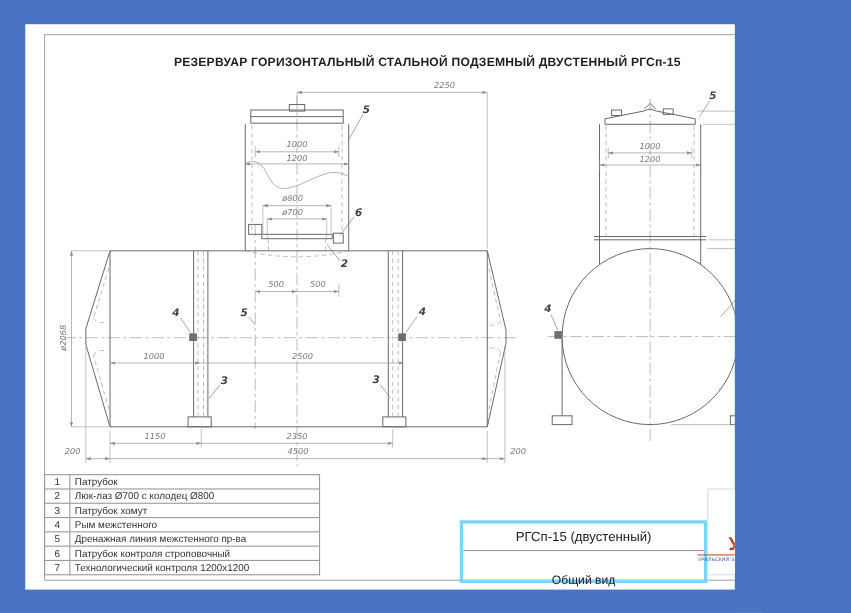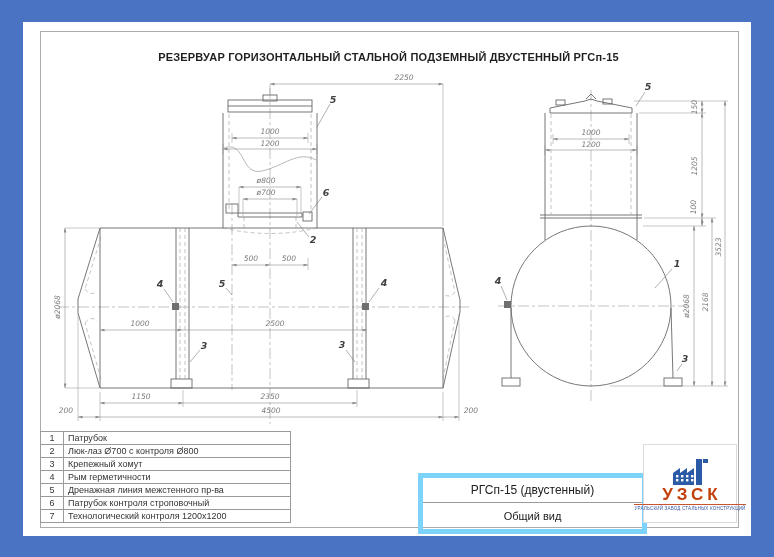--- a/index.html
+++ b/index.html
@@ -1,33 +1,33 @@
 <!DOCTYPE html>
 <html><head>
 <meta charset="utf-8">
 <style>
   html,body{margin:0;padding:0;background:#4a73c4;}
-  #page{position:relative;width:774px;height:557px;background:#4a73c4;overflow:hidden;
+  #page{position:relative;width:668px;height:557px;background:#4a73c4;overflow:hidden;
         font-family:"Liberation Sans","DejaVu Sans",sans-serif;}
   #sheet{position:absolute;left:23px;top:22px;width:728px;height:514px;background:#ffffff;}
   #frame{position:absolute;left:40px;top:31px;width:697px;height:495px;border:1px solid #ababab;}
   #drawing-title{position:absolute;left:40px;top:51px;width:697px;text-align:center;
         font-size:11px;font-weight:bold;color:#1f1f1f;letter-spacing:0.2px;}
   svg text.dim{font-family:"DejaVu Sans",sans-serif;font-style:italic;font-size:7.5px;fill:#7a7a7a;}
   svg text.callout{font-family:"DejaVu Sans",sans-serif;font-style:italic;font-weight:bold;font-size:9.5px;fill:#3f3f3f;}
   #parts-table{position:absolute;left:40px;top:431px;width:251px;border-collapse:collapse;}
   #parts-table td{border:1px solid #9a9a9a;font-size:9px;color:#333;height:12px;
         padding:0 4px;white-space:nowrap;}
   #parts-table td.num{width:22px;text-align:center;padding:0;}
   #title-block{position:absolute;left:418px;top:473px;width:219px;height:51px;
-        border:5px solid #7dd3fc;}
+        border:3px solid #7dd3fc;}
   #title-block .tb-row1{height:24px;border-bottom:1px solid #9a9a9a;display:flex;
         align-items:center;justify-content:center;font-size:12px;color:#222;}
   #title-block .tb-row2{height:25px;display:flex;align-items:center;justify-content:center;
-        font-size:11px;color:#222;}
+        font-size:11px;color:#222;margin-top:14px;}
   #logo-box{position:absolute;left:643px;top:444px;width:92px;height:77px;
         border:1px solid #dcdcdc;display:flex;flex-direction:column;align-items:center;
         justify-content:center;background:#fff;}
   #logo-abbr{font-size:17px;font-weight:bold;color:#c2410c;letter-spacing:4px;line-height:16px;margin-left:4px;}
   #logo-caption{font-size:4.5px;color:#3757a5;letter-spacing:0.2px;white-space:nowrap;
         border-top:1px solid #c9532f;padding-top:1px;margin-top:1px;}
 </style>
 </head>
 <body>
 
@@ -222,29 +222,29 @@
   </svg>
 
   <table id="parts-table">
     <tbody>
       <tr>
         <td class="num">1</td>
         <td>Патрубок</td>
         </tr>
       <tr>
         <td class="num">2</td>
-        <td>Люк-лаз Ø700 с контроля Ø800</td>
+        <td>Люк-лаз Ø700 с колодец Ø800</td>
         </tr>
       <tr>
         <td class="num">3</td>
-        <td>Крепежный хомут</td>
+        <td>Патрубок хомут</td>
         </tr>
       <tr>
         <td class="num">4</td>
-        <td>Рым герметичности</td>
+        <td>Рым межстенного</td>
         </tr>
       <tr>
         <td class="num">5</td>
         <td>Дренажная линия межстенного пр-ва</td>
         </tr>
       <tr>
         <td class="num">6</td>
         <td>Патрубок контроля строповочный</td>
         </tr>
       <tr>

